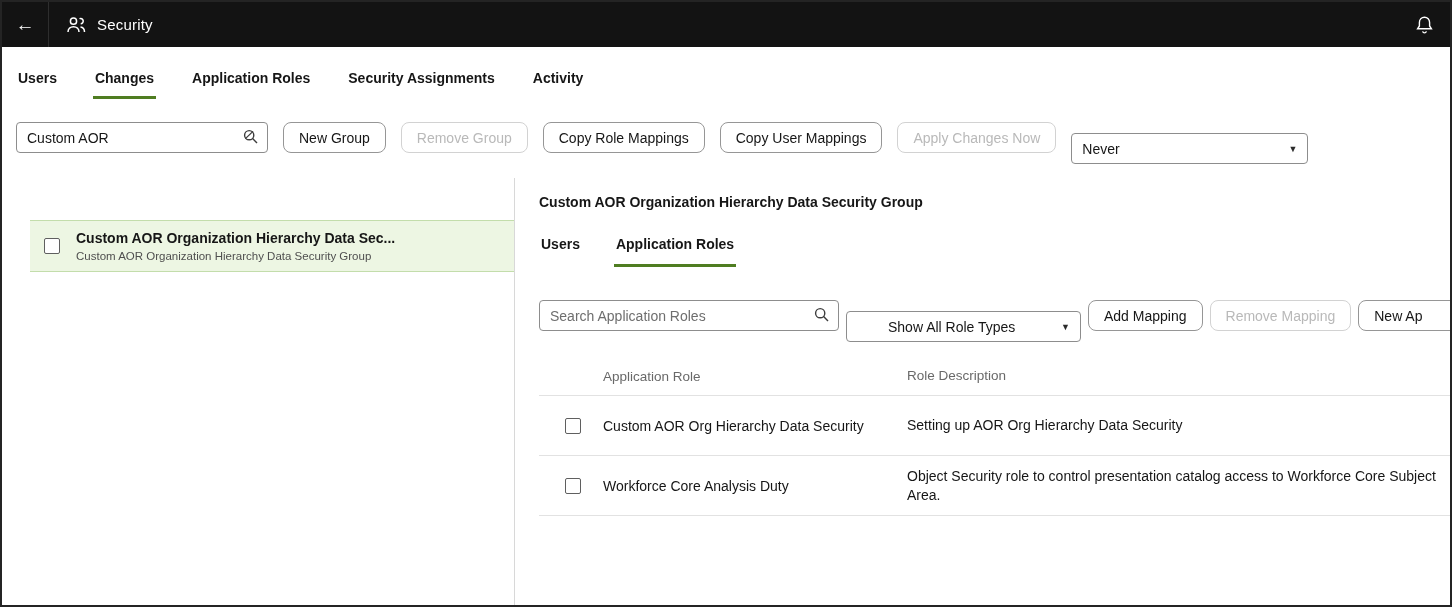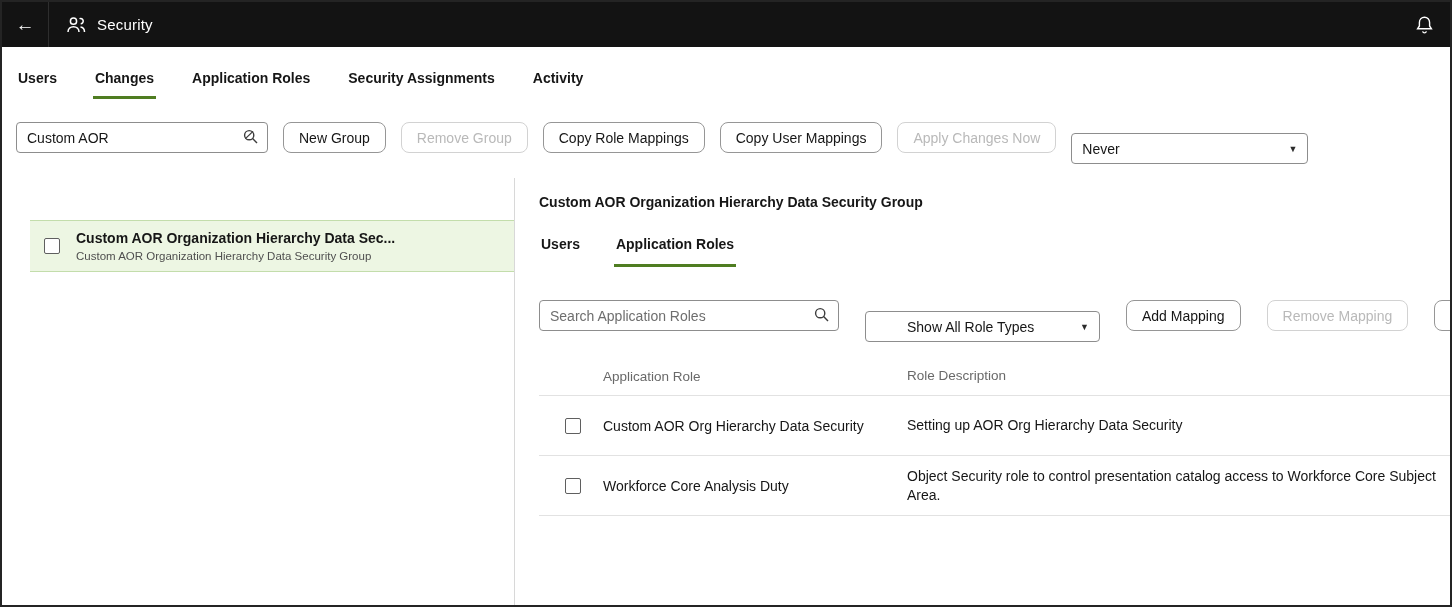--- a/index.html
+++ b/index.html
@@ -115,21 +115,21 @@
     white-space: nowrap; overflow: hidden;
   }
   .g-sub { font-size: 11.5px; color: #4f4f4f; margin-top: 4px; white-space: nowrap; overflow: hidden; }
 
   
   .right-panel { flex: 1; min-width: 0; padding: 16px 0 0 24px; overflow: hidden; }
   .detail-title { font-size: 14px; font-weight: bold; color: #161616; }
   .sub-tabs { display: flex; gap: 32px; margin-top: 16px; }
   .sub-tabs .tab { padding: 10px 2px 12px 2px; }
   .detail-toolbar {
-    display: flex; align-items: center; gap: 26px;
+    display: flex; align-items: center; gap: 7px;
     margin-top: 22px; white-space: nowrap;
   }
   .detail-toolbar .searchbox { width: 300px; }
   .btn-newapp { min-width: 160px; text-align: left; }
 
   
   .roles-table { margin-top: 16px; }
   .t-head {
     display: flex; align-items: center;
     height: 38px; border-bottom: 1px solid #e2e2e2;

